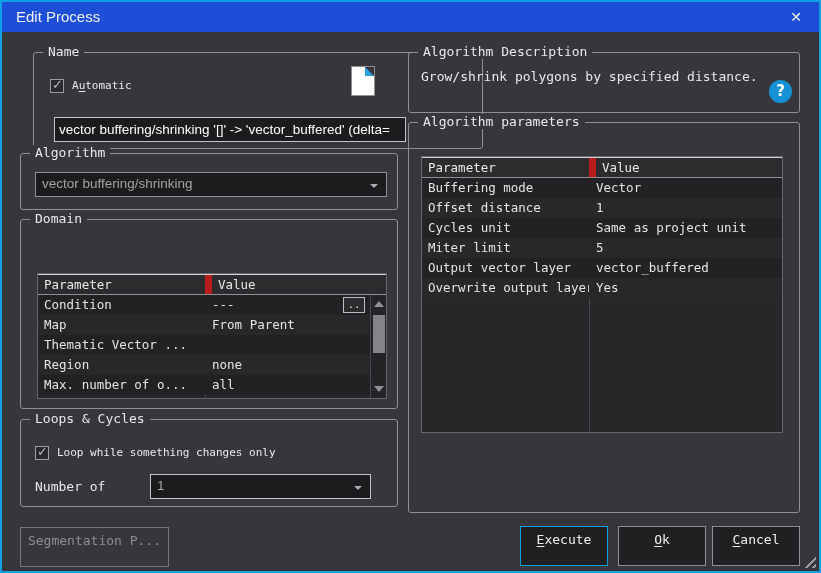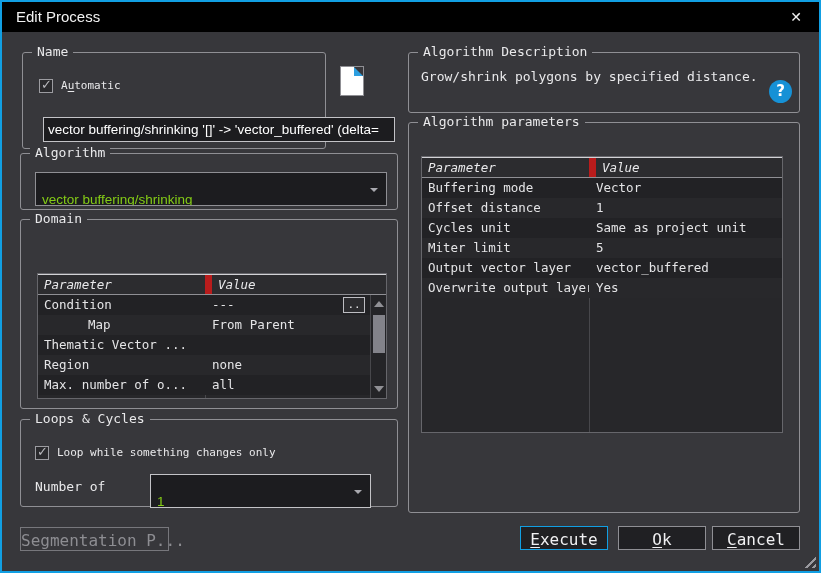--- a/index.html
+++ b/index.html
@@ -5,21 +5,21 @@
   * { margin:0; padding:0; box-sizing:border-box; }
   html,body { width:821px; height:573px; background:#1b1b1d; }
   body { font-family:"DejaVu Sans Mono", monospace; }
 
   .window {
     position:relative; width:821px; height:573px;
     background:#37373b; border:2px solid #119fe3; overflow:hidden;
   }
   .titlebar {
     position:absolute; left:0; top:0; right:0; height:30px;
-    background:#000000;
+    background:#1d4ed8;
   }
   .title {
     position:absolute; left:14px; top:6px;
     font-family:"Liberation Sans", sans-serif; font-size:15px; color:#f2f2f2;
   }
   .close-btn {
     position:absolute; right:12px; top:5px; width:22px; height:20px;
     color:#f0f0f0; font-size:14px; text-align:center; line-height:20px;
     font-family:"DejaVu Sans", sans-serif; cursor:pointer;
   }
@@ -34,22 +34,22 @@
   }
 
   
   .textbox {
     position:absolute; background:#1c1c1f; border:1px solid #c3c3c7;
     color:#fff; font-family:"Liberation Sans", sans-serif; font-size:13.5px;
     line-height:23px; padding:0 4px; white-space:nowrap; overflow:hidden;
   }
   .combo {
     position:absolute; background:#1c1c1f; border:1px solid #8f8f94;
-    color:#84cc16; font-family:"Liberation Sans", sans-serif; font-size:13.5px;
-    line-height:22px; padding:16px 6px; white-space:nowrap; overflow:hidden;
+    color:#a3a3a3; font-family:"Liberation Sans", sans-serif; font-size:13.5px;
+    line-height:22px; padding:0 6px; white-space:nowrap; overflow:hidden;
     cursor:pointer;
   }
   .combo.bright { border-color:#c3c3c7; }
   .combo .arrow {
     position:absolute; right:8px; top:50%; margin-top:-1px;
     width:0; height:0; border-left:4px solid transparent;
     border-right:4px solid transparent; border-top:4px solid #a9a9af;
   }
 
   
@@ -67,21 +67,21 @@
   
   .tbl {
     position:absolute; background:#27272a; border:1px solid #66666b; overflow:hidden;
   }
   .tbl .thead {
     position:absolute; left:0; right:0; top:0; height:21px;
     background:#2c2c2f; border-top:1px solid #d2d2d6; border-bottom:1px solid #8f8f94;
   }
   .tbl .th {
     position:absolute; top:0; bottom:0; color:#e9e9eb; font-size:12.5px;
-    line-height:20px; padding-left:6px;font-style:italic;
+    line-height:20px; padding-left:6px;
   }
   .tbl .th.val { border-left:7px solid #b91c1c; }
   .tbl .vline {
     position:absolute; top:21px; bottom:0; width:1px; background:#47474b;
   }
   .tbl .tr { position:absolute; left:0; right:0; height:20px; }
   .tbl .tr:nth-of-type(odd)  { background:#222225; }
   .tbl .tr:nth-of-type(even) { background:#28282b; }
   .tbl .td {
     position:absolute; top:0; bottom:0; color:#e4e4e6; font-size:12.5px;
@@ -111,22 +111,22 @@
   }
 
   .ellipsis-btn {
     position:absolute; width:22px; height:16px; top:2px;
     background:#2c2c2f; border:1px solid #bdbdc2; color:#e4e4e6;
     font-size:11px; line-height:13px; text-align:center; cursor:pointer;
   }
 
   
   .btn {
-    position:absolute; height:24px; background:#202023;
-    border:1px solid #8f8f94; color:#f0f0f2; font-size:16px;
+    position:absolute; height:40px; background:#202023;
+    border:1px solid #8f8f94; color:#f0f0f2; font-size:13px;
     text-align:center; line-height:26px; cursor:pointer;
     font-family:"DejaVu Sans Mono", monospace; white-space:nowrap;
   }
   .btn.accent { border-color:#119fe3; }
   .btn.disabled {
     background:#37373b; border-color:#77777c; color:#8d8d92; cursor:default;
   }
 
   
   .doc-icon { position:absolute; width:24px; height:30px; cursor:pointer; }
@@ -156,21 +156,21 @@
 </head>
 <body>
 
 <div class="window">
 
   <div class="titlebar">
     <div class="title">Edit Process</div>
     <div class="close-btn">✕</div>
   </div>
 
-  <div class="group" style="left:20px; top:50px; width:304px; height:97px;">
+  <div class="group" style="left:31px; top:50px; width:450px; height:97px;">
     <span class="caption">Name</span>
     <div class="checkbox" style="left:16px; top:26px;">
       <span class="check">✓</span>
     </div>
     <span class="cb-label" style="left:38px; top:26px;"><span>A</span><span class="mn">u</span><span>tomatic</span></span>
     <div class="doc-icon" style="left:317px; top:13px;">
       <div class="doc-page"></div>
       <div class="doc-fold"></div>
     </div>
     <div class="textbox" style="left:14px; top:64px; width:352px; height:25px;margin-left:6px;">vector buffering/shrinking '[]' -&gt; 'vector_buffered' (delta=</div>
@@ -193,21 +193,21 @@
         <div class="th val" style="left:167px; right:0;">Value</div>
       </div>
       <div class="vline" style="left:167px;"></div>
 
       <div class="tr" style="top:21px;">
         <div class="td" style="left:0; width:167px;">Condition</div>
         <div class="td" style="left:168px; right:42px;">---</div>
         <div class="ellipsis-btn" style="right:21px;">..</div>
       </div>
       <div class="tr" style="top:41px;">
-        <div class="td" style="left:0; width:167px;margin-left:44px;">Map</div>
+        <div class="td" style="left:0; width:167px;">Map</div>
         <div class="td" style="left:168px; right:17px;">From Parent</div>
       </div>
       <div class="tr" style="top:61px;">
         <div class="td" style="left:0; width:167px;">Thematic Vector ...</div>
         <div class="td" style="left:168px; right:17px;"></div>
       </div>
       <div class="tr" style="top:81px;">
         <div class="td" style="left:0; width:167px;">Region</div>
         <div class="td" style="left:168px; right:17px;">none</div>
       </div>

